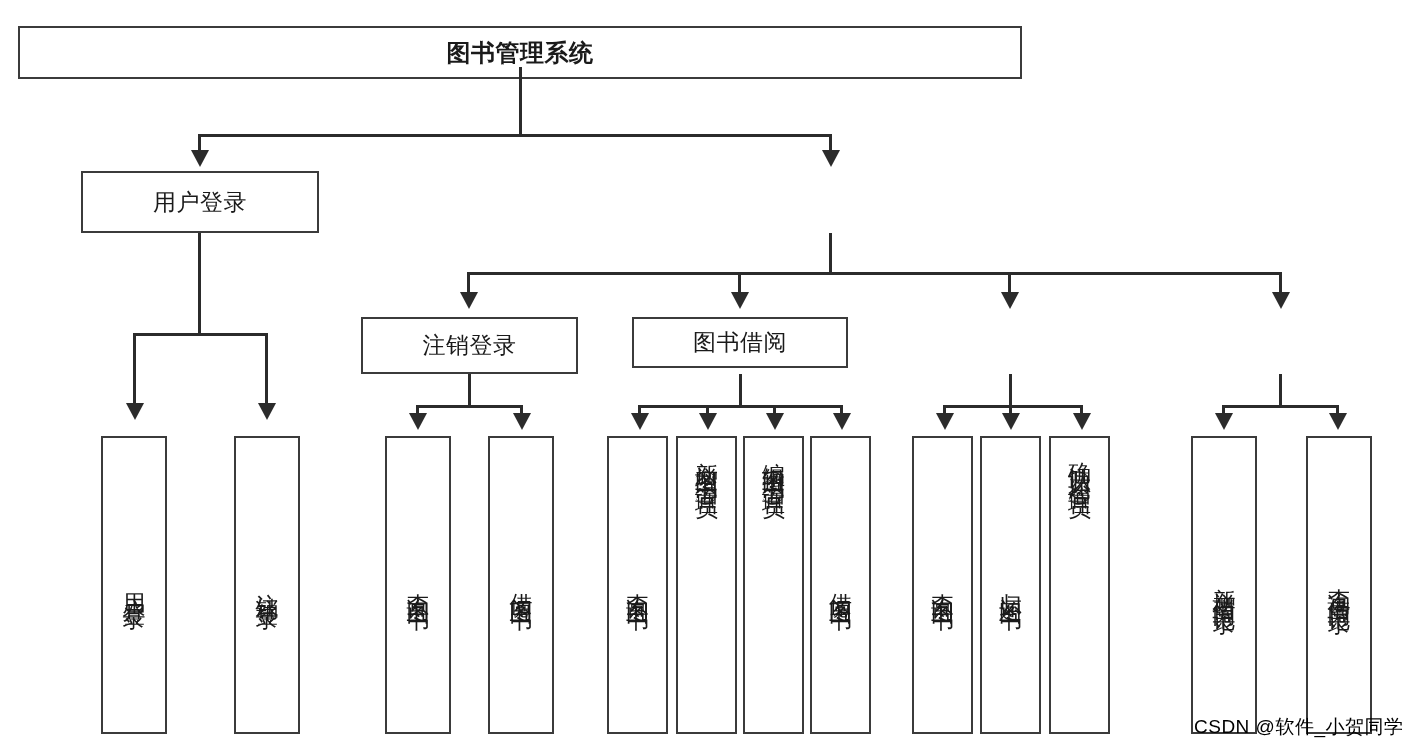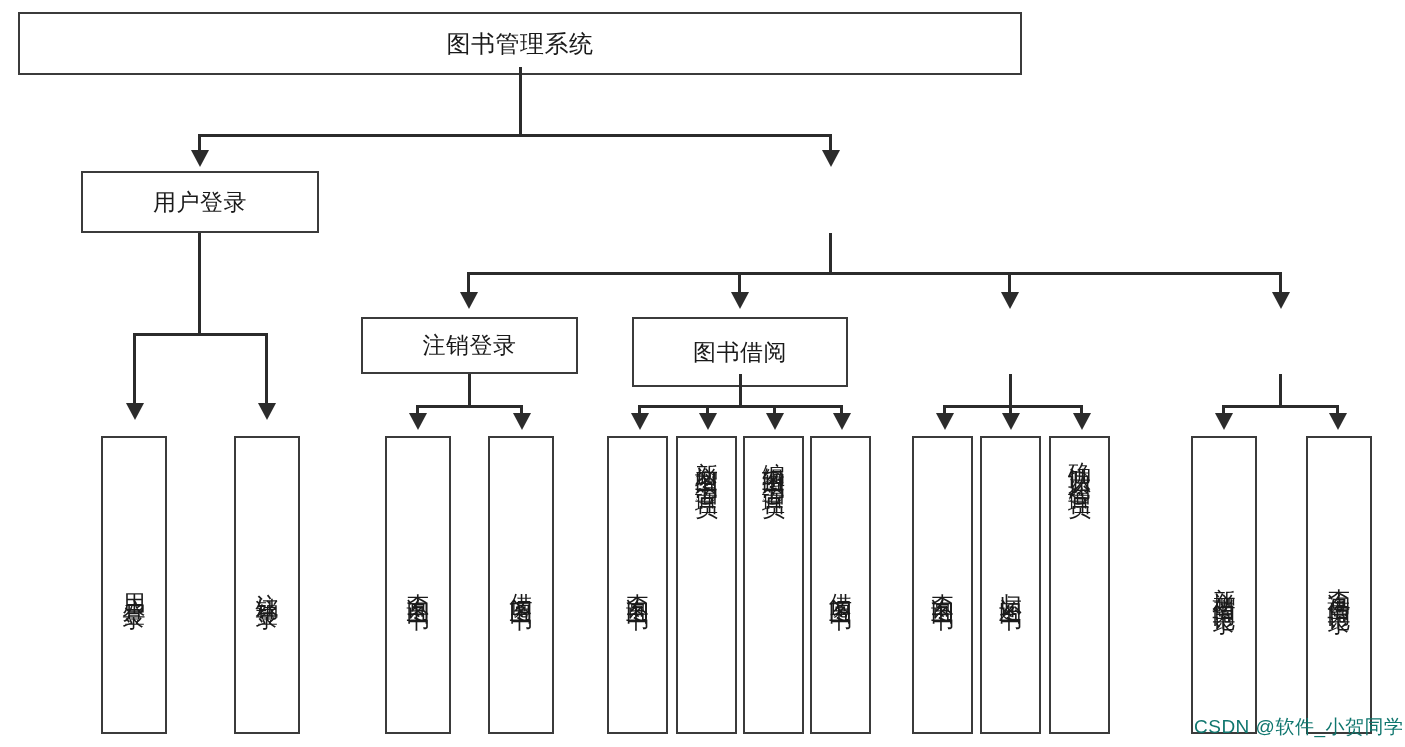--- a/index.html
+++ b/index.html
@@ -71,32 +71,32 @@
     height: 0;
     border-left: 9px solid transparent;
     border-right: 9px solid transparent;
     border-top: 17px solid #2b2b2b;
   }
 
   
   #watermark {
     position: absolute;
     font-size: 19px;
-    color: #0f766e;
+    color: #000000;
     white-space: nowrap;
     letter-spacing: 0.5px;
     pointer-events: none;
   }
 </style>
 </head>
 <body>
 
 <div id="canvas">
 
-  <div class="node root horiz" style="left:18px; top:12px; width:1004px; height:63px;">
+  <div class="node root horiz" style="left:18px; top:26px; width:1004px; height:53px;font-weight:bold;">
     <span class="label">图书管理系统</span>
   </div>
 
   <div class="vline" style="left:519px; top:67px; width:3px; height:67px;"></div>
 
   <div class="hline" style="left:198px; top:134px; width:634px; height:3px;"></div>
 
   <div class="vline" style="left:198px; top:134px; width:3px; height:18px;"></div>
   <div class="arrow" style="left:191px; top:150px;"></div>
   <div class="vline" style="left:829px; top:134px; width:3px; height:18px;"></div>
@@ -125,21 +125,21 @@
 
   <div class="vline" style="left:1008px; top:272px; width:3px; height:22px;"></div>
   <div class="arrow" style="left:1001px; top:292px;"></div>
 
   <div class="vline" style="left:1279px; top:272px; width:3px; height:22px;"></div>
   <div class="arrow" style="left:1272px; top:292px;"></div>
 
   <div class="node horiz" style="left:361px; top:317px; width:217px; height:57px;">
     <span class="label">注销登录</span>
   </div>
-  <div class="node horiz" style="left:632px; top:317px; width:216px; height:70px;justify-content:center;">
+  <div class="node horiz" style="left:632px; top:317px; width:216px; height:51px;justify-content:center;">
     <span class="label">图书借阅</span>
   </div>
 
   <div class="vline" style="left:468px; top:374px; width:3px; height:33px;"></div>
   <div class="hline" style="left:416px; top:405px; width:107px; height:3px;"></div>
   <div class="vline" style="left:416px; top:405px; width:3px; height:10px;"></div>
   <div class="arrow" style="left:409px; top:413px;"></div>
   <div class="vline" style="left:520px; top:405px; width:3px; height:10px;"></div>
   <div class="arrow" style="left:513px; top:413px;"></div>
 

